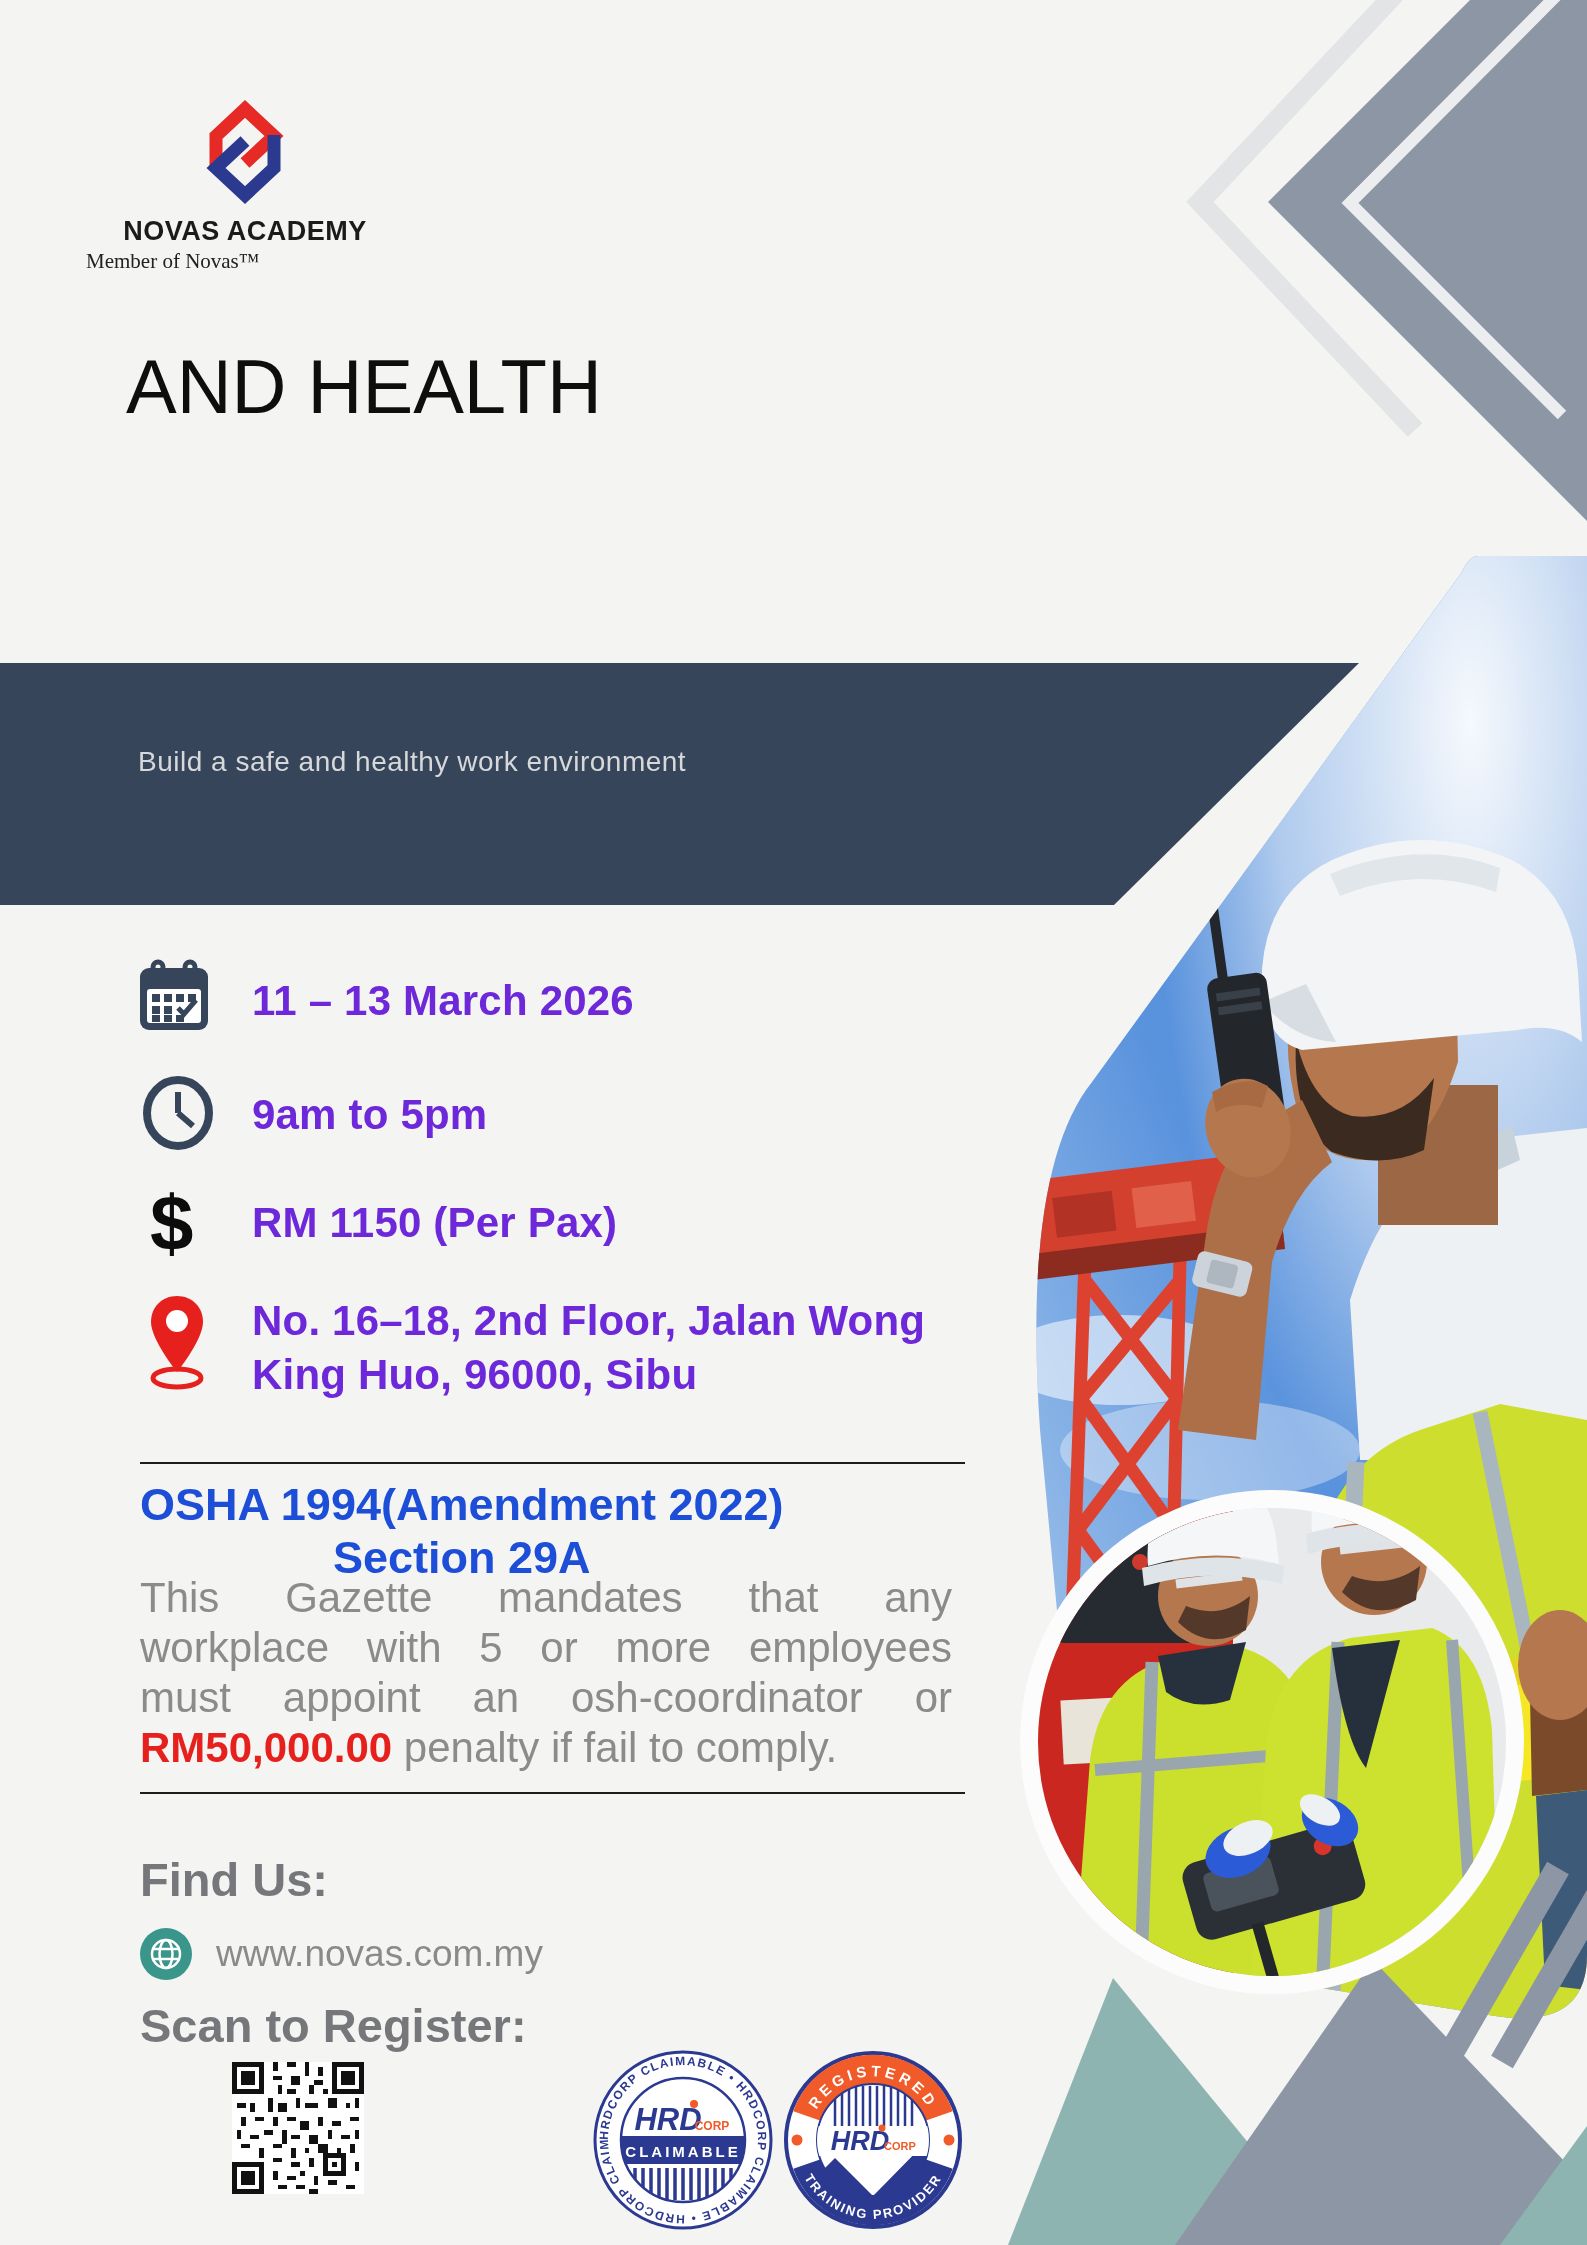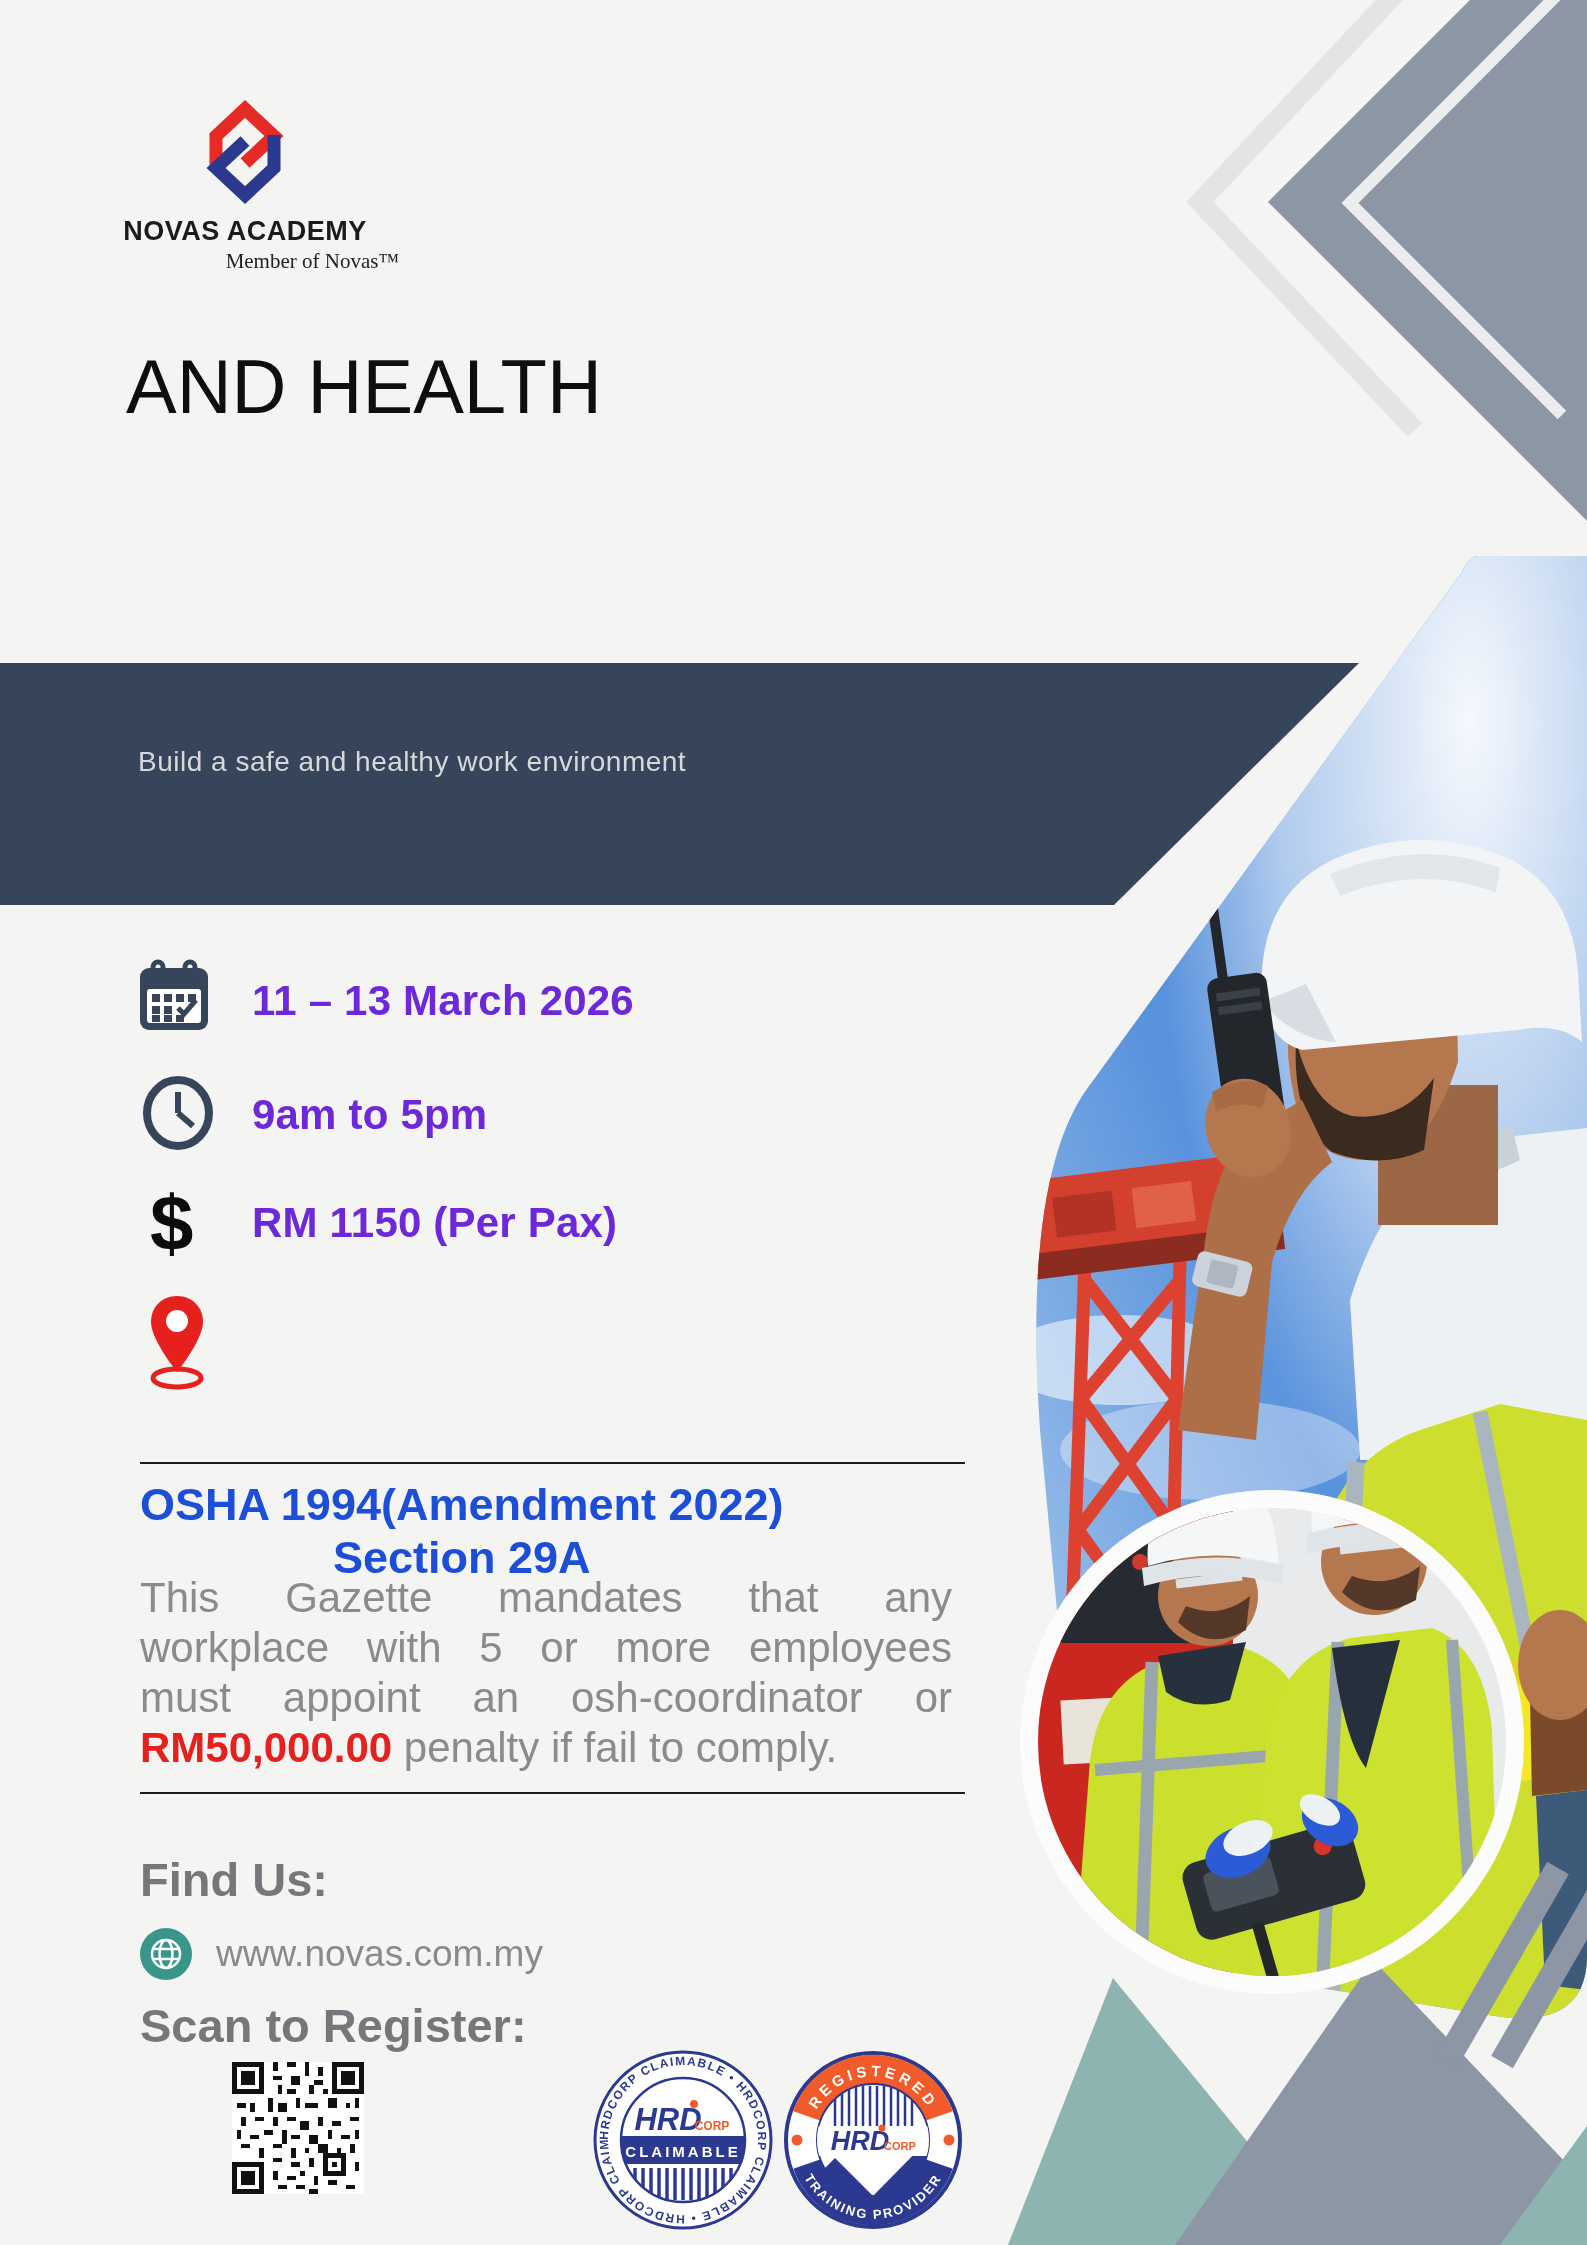--- a/index.html
+++ b/index.html
@@ -7,21 +7,21 @@
     background:#f4f4f2;font-family:"Liberation Sans",sans-serif;}
   .abs{position:absolute;}
   
   .banner{position:absolute;left:0;top:663px;width:1420px;height:242px;background:#36455A;
     clip-path:polygon(0 0,1359px 0,1114px 100%,0 100%);}
   .banner-text{position:absolute;left:138px;top:737px;font-size:28px;line-height:50px;
     color:#d6d8da;letter-spacing:.5px;}
   
   .brand-name{position:absolute;left:95px;top:216px;width:300px;text-align:center;
     font-size:27px;font-weight:bold;color:#1b1b1b;letter-spacing:.5px;}
-  .brand-member{position:absolute;left:99px;top:249px;width:300px;text-align:right;
+  .brand-member{position:absolute;left:86px;top:249px;width:300px;text-align:left;
     font-family:"Liberation Serif",serif;font-size:21px;color:#222;}
   
   .title{position:absolute;left:126px;top:338px;font-size:76px;line-height:98px;
     color:#0e0e0e;font-weight:400;letter-spacing:0;}
   
   .row-text{position:absolute;left:252px;color:#6d28d9;font-weight:bold;font-size:42px;
     letter-spacing:.2px;}
   .addr{line-height:54px;}
   .dollar{position:absolute;left:150px;top:1178px;font-size:78px;font-weight:bold;color:#0c0c0c;}
   
@@ -318,20 +318,24 @@
   <div class="row-text" style="top:1091px;">9am to 5pm</div>
 
   <div class="dollar">$</div>
   <div class="row-text" style="top:1199px;">RM 1150 (Per Pax)</div>
 
   <svg class="abs" style="left:147px;top:1294px;" width="62" height="96" viewBox="0 0 62 96">
     <ellipse cx="30" cy="84" rx="24" ry="9" fill="none" stroke="#e6201d" stroke-width="5"></ellipse>
     <path d="M30 2 C15 2 4 13 4 28 c0 18 26 50 26 50 s26 -32 26 -50 C56 13 45 2 30 2 Z" fill="#e6201d"></path>
     <circle cx="30" cy="27" r="11" fill="#ffffff"></circle>
   </svg>
+  <div class="row-text addr" style="top:1294px;">
+    <div>No. 16–18, 2nd Floor, Jalan Wong</div>
+    <div>King Huo, 96000, Sibu</div>
+  </div>
 
   <div class="rule" style="top:1462px;"></div>
   <div class="osha-h">
     <div>OSHA 1994(Amendment 2022)</div>
     <div>Section 29A</div>
   </div>
   <div class="osha-p">
     <div class="jline">This Gazette mandates that any</div>
     <div class="jline">workplace with 5 or more employees</div>
     <div class="jline">must appoint an osh-coordinator or</div>

